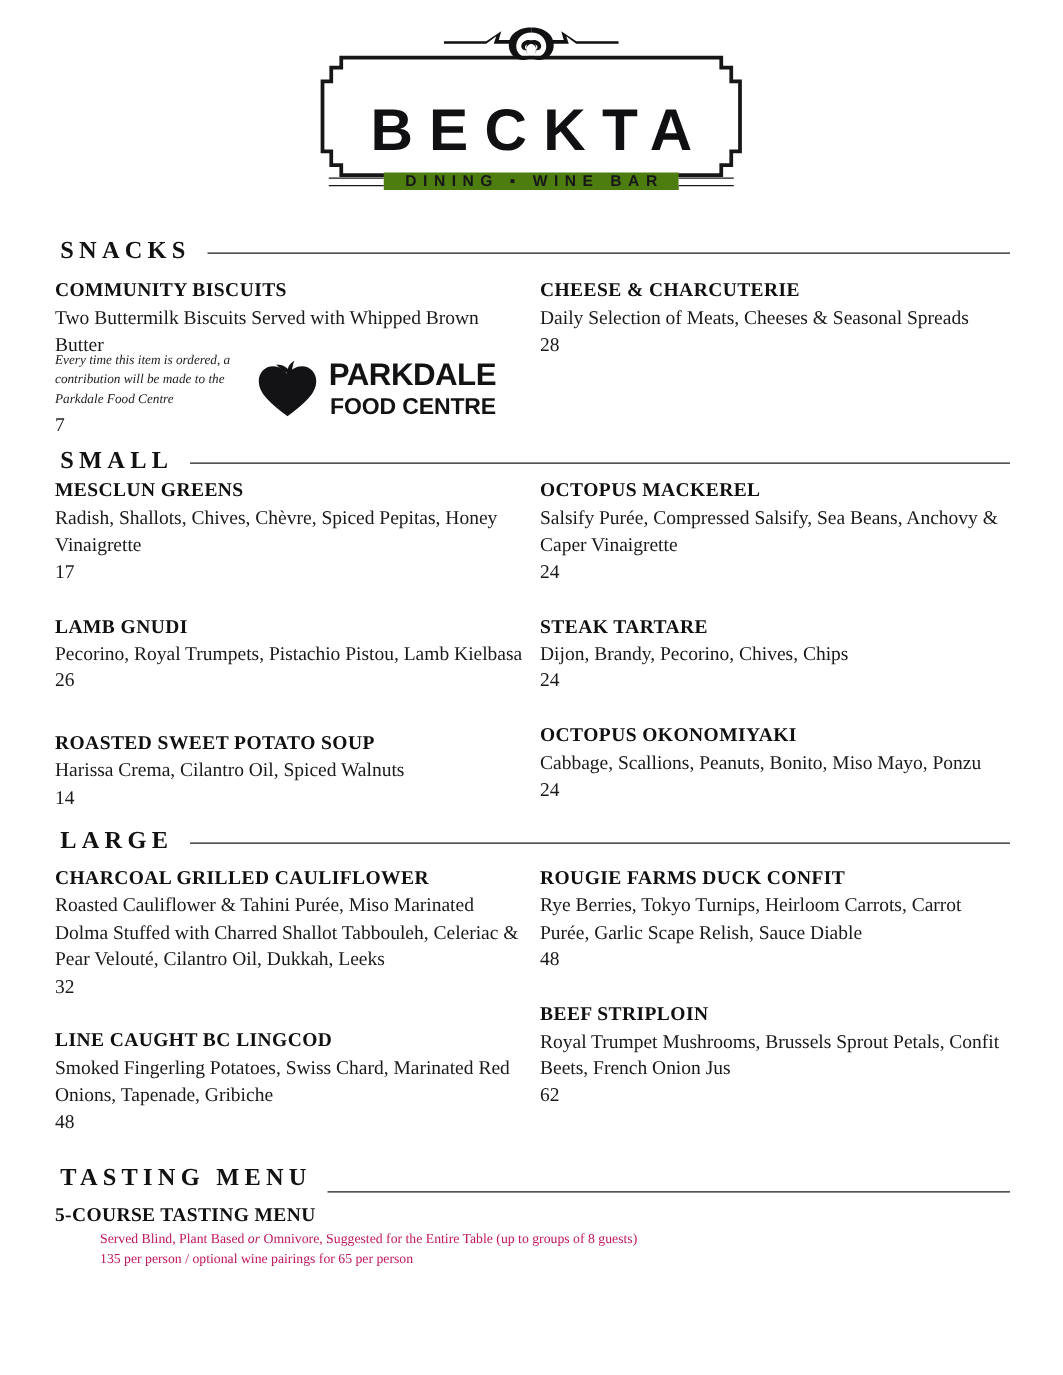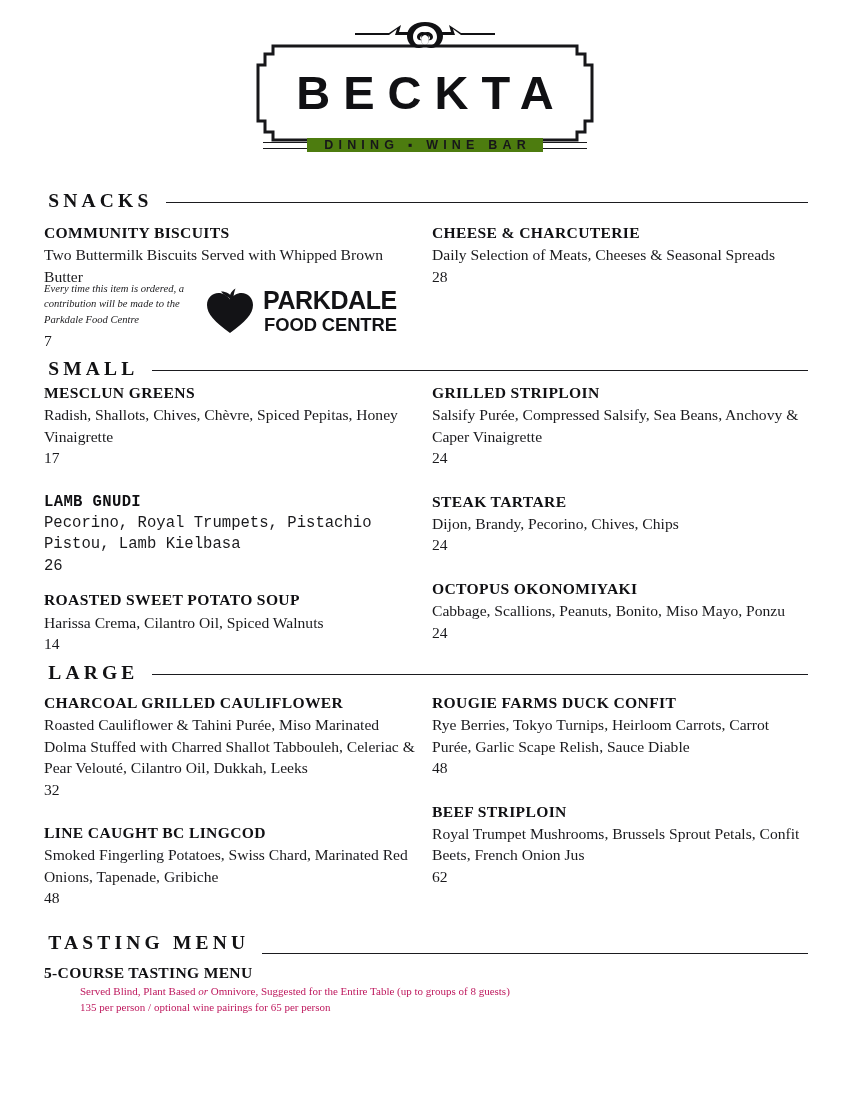--- a/index.html
+++ b/index.html
@@ -38,21 +38,21 @@
     position: absolute;
     left: 255px;
     top: 23px;
     width: 340px;
     height: 100px;
     z-index: 1;
   }
   .logo-wordmark {
     position: absolute;
     left: 0;
-    top: 49px;
+    top: 60px;
     width: 850px;
     text-align: center;
     font-family: "Liberation Sans", "DejaVu Sans", sans-serif;
     font-weight: 700;
     font-size: 47px;
     letter-spacing: 13px;
     text-indent: 13px;
     line-height: 1;
     color: #101013;
     z-index: 2;
@@ -254,35 +254,35 @@
     <span class="section-title">SMALL</span>
     <span class="section-rule"></span>
   </div>
 
   <div class="col col-left" style="top:382px;">
     <div class="item" style="margin-bottom:22px;">
       <div class="item-name">MESCLUN GREENS</div>
       <div class="item-desc">Radish, Shallots, Chives, Chèvre, Spiced Pepitas, Honey Vinaigrette</div>
       <div class="item-price">17</div>
     </div>
-    <div class="item" style="margin-bottom:12px;font-family:Liberation Mono, monospace;">
+    <div class="item" style="margin-bottom:28px;">
       <div class="item-name">LAMB GNUDI</div>
       <div class="item-desc">Pecorino, Royal Trumpets, Pistachio Pistou, Lamb Kielbasa</div>
       <div class="item-price">26</div>
     </div>
     <div class="item">
       <div class="item-name">ROASTED SWEET POTATO SOUP</div>
       <div class="item-desc">Harissa Crema, Cilantro Oil, Spiced Walnuts</div>
       <div class="item-price">14</div>
     </div>
   </div>
 
   <div class="col col-right" style="top:382px;">
     <div class="item" style="margin-bottom:22px;">
-      <div class="item-name">GRILLED STRIPLOIN</div>
+      <div class="item-name">OCTOPUS MACKEREL</div>
       <div class="item-desc">Salsify Purée, Compressed Salsify, Sea Beans, Anchovy &amp; Caper Vinaigrette</div>
       <div class="item-price">24</div>
     </div>
     <div class="item" style="margin-bottom:22px;">
       <div class="item-name">STEAK TARTARE</div>
       <div class="item-desc">Dijon, Brandy, Pecorino, Chives, Chips</div>
       <div class="item-price">24</div>
     </div>
     <div class="item">
       <div class="item-name">OCTOPUS OKONOMIYAKI</div>

